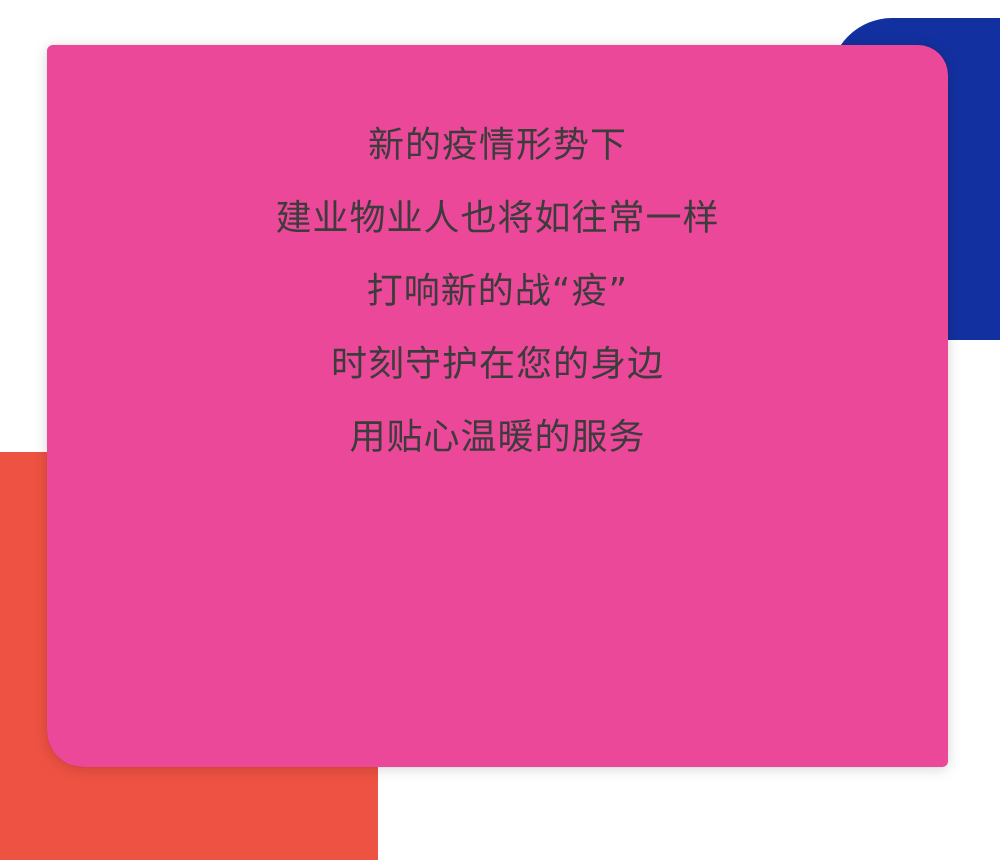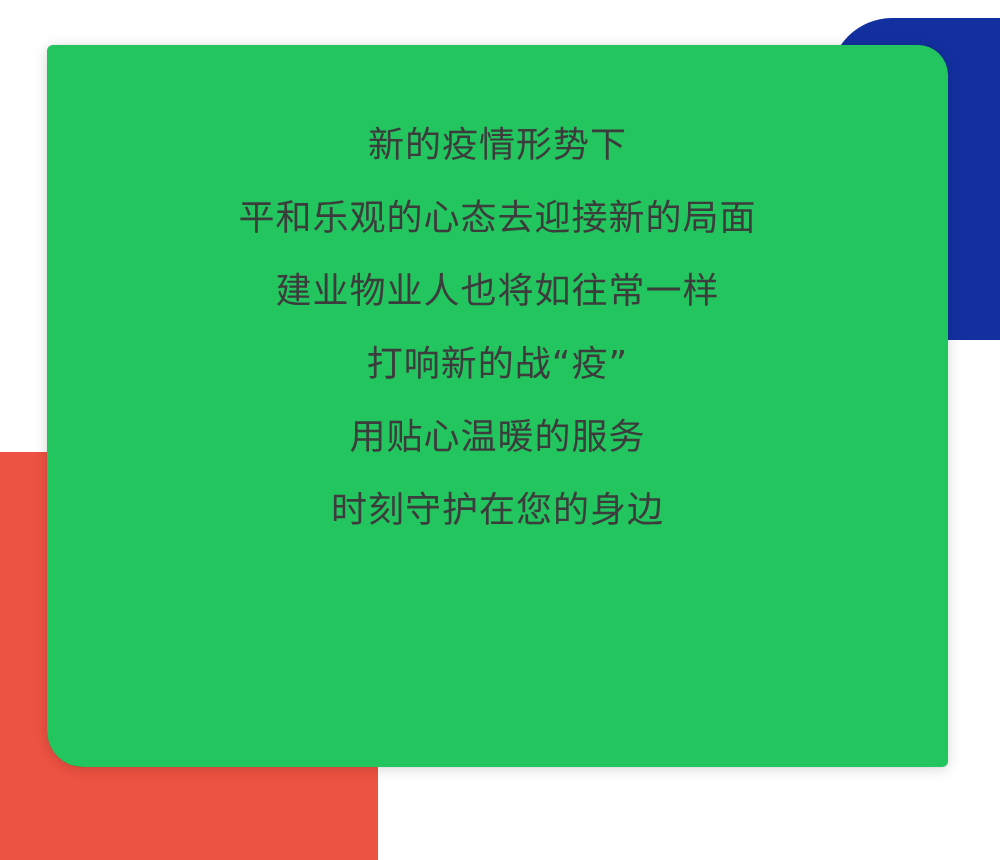--- a/index.html
+++ b/index.html
@@ -48,21 +48,21 @@
   }
 
   
   #card {
     position: absolute;
     z-index: 2;
     left: 47px;
     top: 45px;
     width: 901px;
     height: 722px;
-    background: #22c55e;
+    background: #ec4899;
     border-radius: 6px 30px 6px 36px;
     box-shadow: 0 2px 14px rgba(0, 0, 0, 0.16),
                 0 0 1px rgba(0, 0, 0, 0.22);
     box-sizing: border-box;
     display: flex;
     flex-direction: column;
     align-items: center;
   }
 
   #card-text {
@@ -90,21 +90,20 @@
 
 <div id="poster">
 
   <div class="deco" id="deco-blue"></div>
 
   <div class="deco" id="deco-red"></div>
 
   <div id="card">
     <div id="card-text">
       <span class="poster-line">新的疫情形势下</span>
-      <span class="poster-line">平和乐观的心态去迎接新的局面</span>
       <span class="poster-line">建业物业人也将如往常一样</span>
       <span class="poster-line">打响新的战“疫”</span>
+      <span class="poster-line">时刻守护在您的身边</span>
       <span class="poster-line">用贴心温暖的服务</span>
-      <span class="poster-line">时刻守护在您的身边</span>
     </div>
   </div>
 
 </div>
 
 </body></html>

